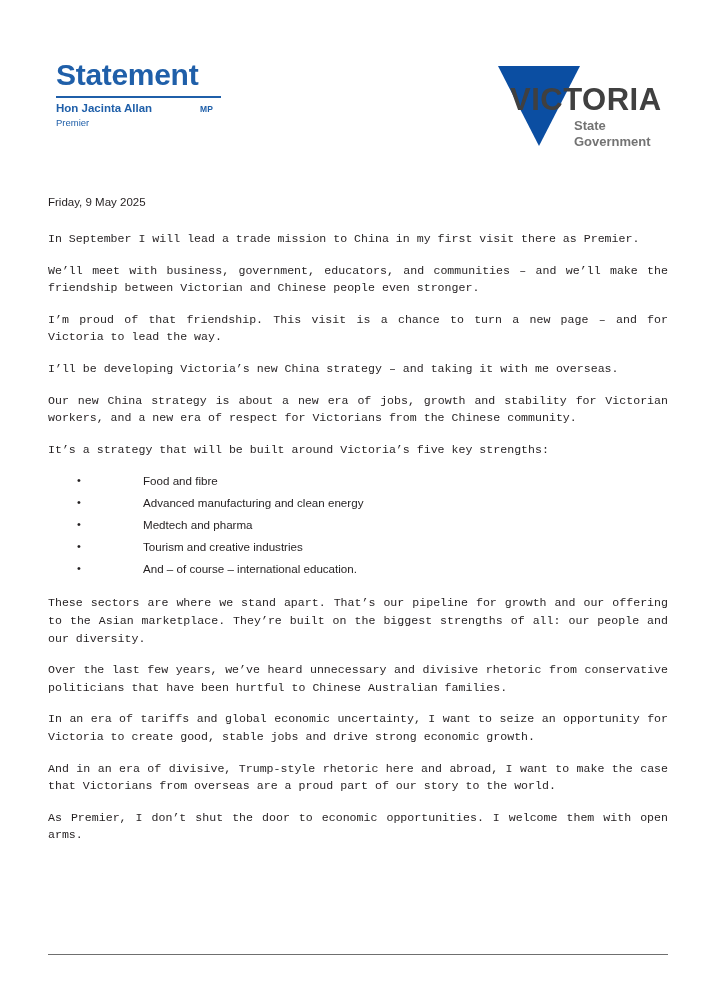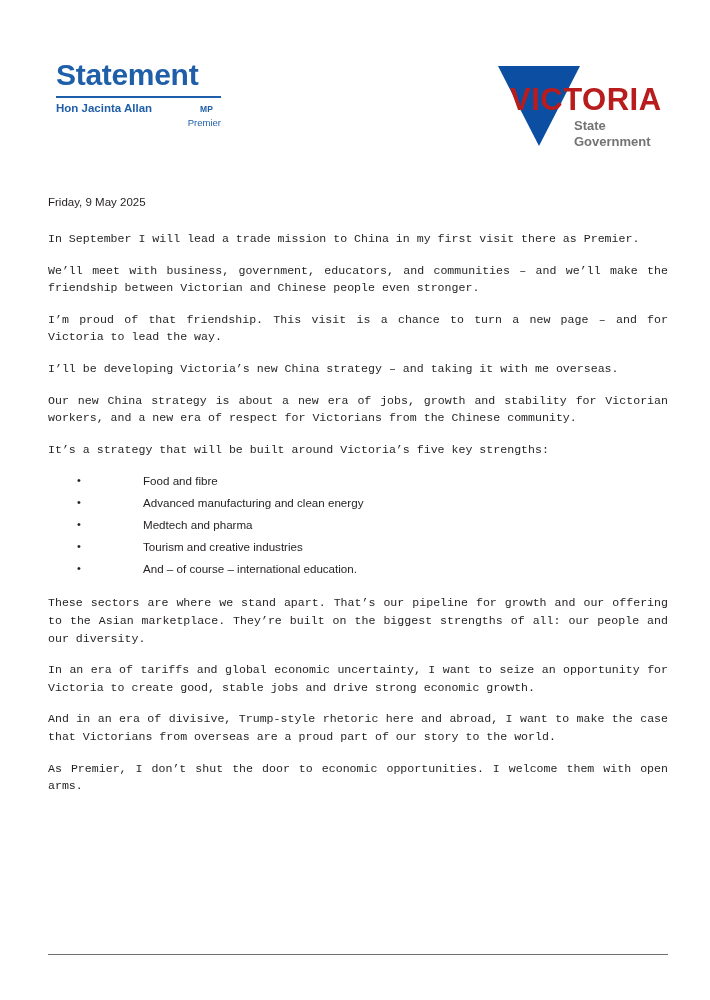--- a/index.html
+++ b/index.html
@@ -61,21 +61,20 @@
     font-size: 8.5px;
     font-weight: bold;
     letter-spacing: 0.2px;
     padding-left: 48px;
   }
   .masthead-role {
     font-size: 9.5px;
     color: #1f5fa9;
     margin: 1px 0 0 0;
     line-height: 1.2;
-    text-align: right;
   }
 
   
   .vic-logo {
     position: absolute;
     right: 42px;
     top: 14px;
     width: 170px;
     height: 120px;
   }
@@ -88,21 +87,21 @@
     border-left: 41px solid transparent;
     border-right: 41px solid transparent;
     border-top: 80px solid #0b4ea2;
   }
   .vic-word {
     position: absolute;
     left: 12px;
     top: 18px;
     font-size: 31px;
     font-weight: bold;
-    color: #b91c1c;
+    color: #404040;
     letter-spacing: 0.5px;
     line-height: 1;
   }
   .vic-sub {
     position: absolute;
     left: 76px;
     top: 52px;
     font-size: 13px;
     font-weight: bold;
     color: #737373;
@@ -213,20 +212,21 @@
 
     <ul class="strengths">
       <li>Food and fibre</li>
       <li>Advanced manufacturing and clean energy</li>
       <li>Medtech and pharma</li>
       <li>Tourism and creative industries</li>
       <li>And – of course – international education.</li>
     </ul>
 
     <p class="para">These sectors are where we stand apart. That’s our pipeline for growth and our offering to the Asian marketplace. They’re built on the biggest strengths of all: our people and our diversity.</p>
+    <p class="para">Over the last few years, we’ve heard unnecessary and divisive rhetoric from conservative politicians that have been hurtful to Chinese Australian families.</p>
     <p class="para">In an era of tariffs and global economic uncertainty, I want to seize an opportunity for Victoria to create good, stable jobs and drive strong economic growth.</p>
     <p class="para">And in an era of divisive, Trump-style rhetoric here and abroad, I want to make the case that Victorians from overseas are a proud part of our story to the world.</p>
     <p class="para">As Premier, I don’t shut the door to economic opportunities. I welcome them with open arms.</p>
   </div>
 
   <div class="footer">
     <div class="footer-rule"></div>
   </div>
 
 </div>

